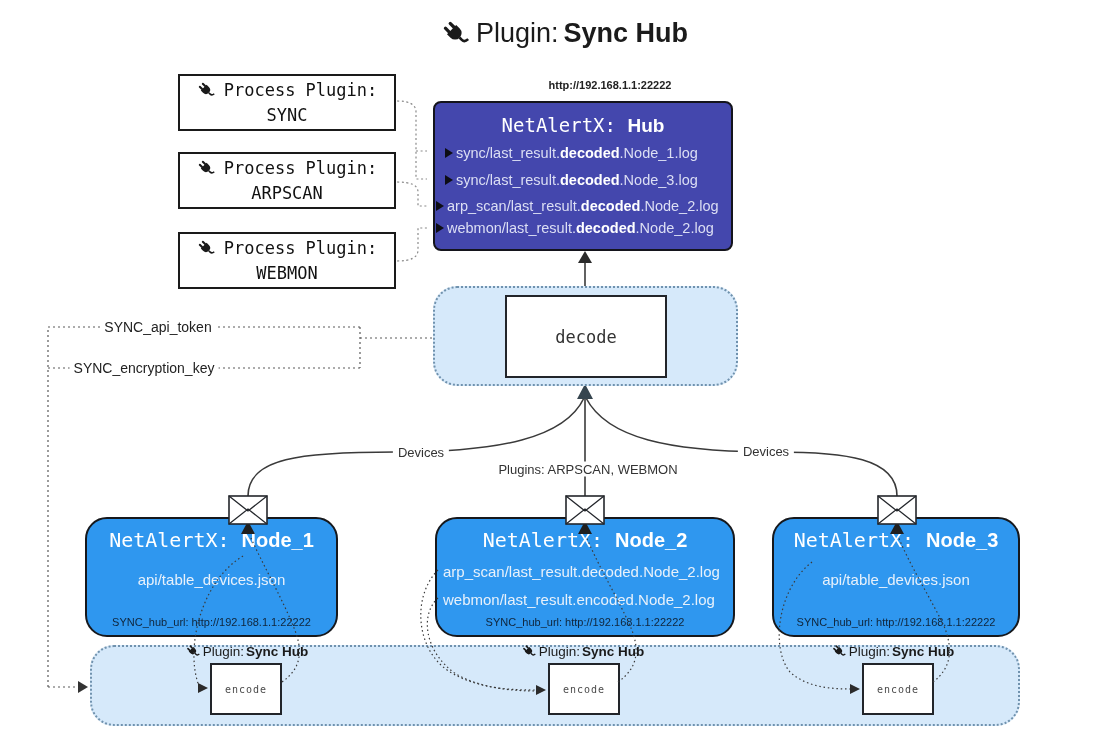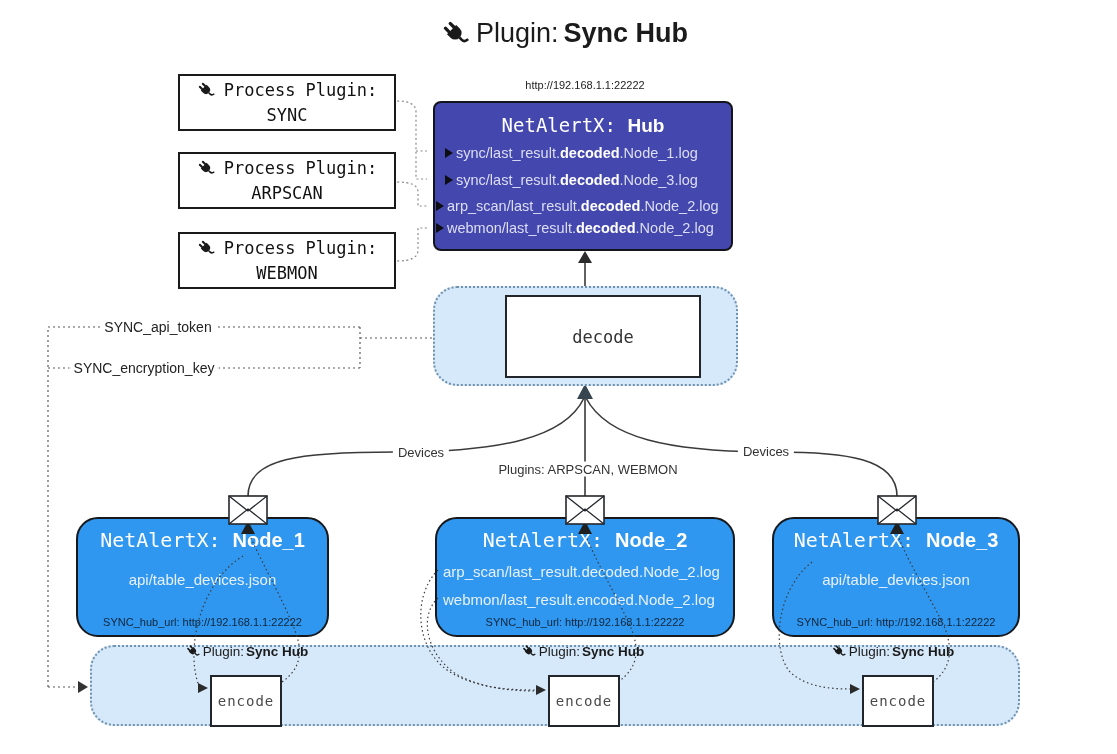--- a/index.html
+++ b/index.html
@@ -21,34 +21,34 @@
 
   
   .hub{position:absolute;left:433px;top:101px;width:300px;height:150px;background:#4447AD;
        border:2px solid #14141c;border-radius:8px;box-sizing:border-box;color:#fff;z-index:2;}
   .hub-title{position:absolute;top:11px;width:100%;text-align:center;font-size:19px;white-space:nowrap;}
   .mono{font-family:"DejaVu Sans Mono",monospace;}
   .hub-line{position:absolute;display:flex;align-items:center;font-size:14.5px;color:#dcdff4;white-space:nowrap;}
   .hub-line b{color:#fff;}
   .tri{display:inline-block;width:0;height:0;border-left:8px solid #0d0d14;
        border-top:5px solid transparent;border-bottom:5px solid transparent;margin-right:3px;}
-  .hub-url{position:absolute;left:585px;top:79px;transform:translateX(-50%);
-           font-size:11px;color:#222;z-index:2;}
+  .hub-url{position:absolute;left:610px;top:79px;transform:translateX(-50%);
+           font-size:11px;color:#222;z-index:2;font-weight:bold;}
 
   
   .band{position:absolute;background:#D6E9FA;border:2px dotted #7092AE;border-radius:24px;
         box-sizing:border-box;z-index:2;}
   .decode-band{left:433px;top:286px;width:305px;height:100px;}
   .bottom-band{left:90px;top:645px;width:930px;height:81px;}
 
   .whitebox{position:absolute;background:#fff;border:2px solid #22252a;box-sizing:border-box;
             display:flex;align-items:center;justify-content:center;
             font-family:"DejaVu Sans Mono",monospace;color:#333;z-index:2;}
-  .decode-box{left:505px;top:295px;width:196px;height:83px;font-size:17px;}
-  .encode-box{top:663px;width:72px;height:52px;font-size:14px;letter-spacing:1px;color:#4a4a4a;margin-top:12px;}
+  .decode-box{left:505px;top:295px;width:162px;height:83px;font-size:17px;}
+  .encode-box{top:663px;width:72px;height:52px;font-size:10px;letter-spacing:1px;color:#4a4a4a;}
 
   .enc-label{position:absolute;top:644px;transform:translateX(-50%);display:flex;align-items:center;
              gap:2px;font-size:13.5px;color:#1a1a1a;white-space:nowrap;z-index:2;}
   .enc-label b{font-weight:bold;}
 
   
   .node{position:absolute;top:517px;height:120px;background:#2F97EF;border:2px solid #16181c;
         border-radius:22px;box-sizing:border-box;color:#fff;z-index:2;}
   .node-title{position:absolute;top:9px;width:100%;text-align:center;font-size:20px;white-space:nowrap;}
   .node-line{position:absolute;width:100%;text-align:center;font-size:15px;color:#e8f1fb;
@@ -184,21 +184,21 @@
     <span>decode</span>
   </div>
 
   <div class="token-label" style="left:158px;top:327px">SYNC_api_token</div>
   <div class="token-label" style="left:144px;top:368px">SYNC_encryption_key</div>
 
   <div class="edge-label" style="left:421px;top:452px">Devices</div>
   <div class="edge-label" style="left:766px;top:451px">Devices</div>
   <div class="edge-label" style="left:588px;top:469px">Plugins: ARPSCAN, WEBMON</div>
 
-  <div class="node" style="left:76px;width:253px">
+  <div class="node" style="left:85px;width:253px">
     <div class="node-title">
       <span class="mono">NetAlertX: </span><b>Node_1</b>
     </div>
     <div class="node-line" style="top:52px">api/table_devices.json</div>
     <div class="node-footer">SYNC_hub_url: http://192.168.1.1:22222</div>
   </div>
 
   <div class="node" style="left:435px;width:300px">
     <div class="node-title">
       <span class="mono">NetAlertX: </span><b>Node_2</b>

